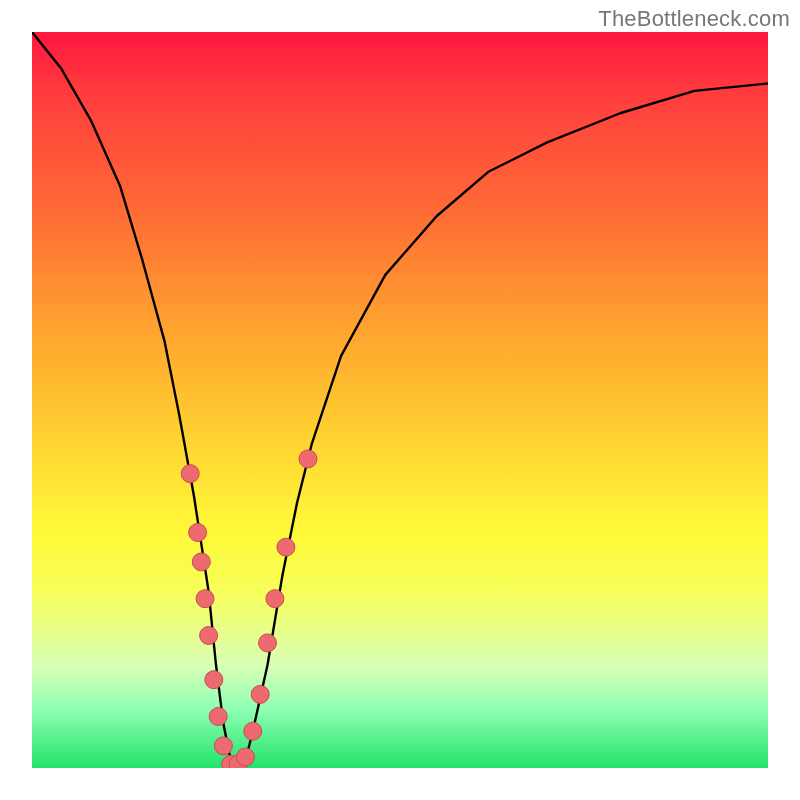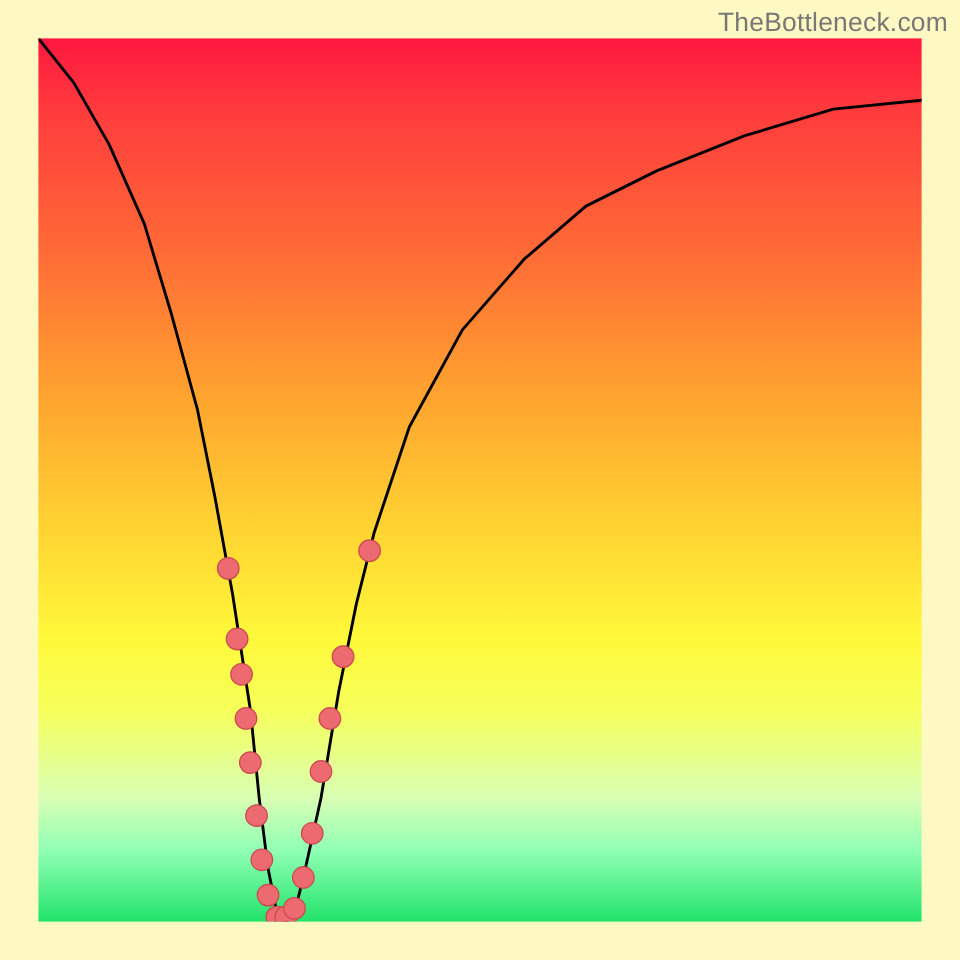--- a/index.html
+++ b/index.html
@@ -10,21 +10,21 @@
     overflow: hidden;
     background: #000;
     font-family: Arial, Helvetica, sans-serif;
   }
   .frame {
     position: absolute;
     left: 0;
     top: 0;
     width: 800px;
     height: 800px;
-    background: #fef9c3;
+    background: #ffffff;
   }
   .plot-area {
     position: absolute;
     left: 32px;
     top: 32px;
     width: 736px;
     height: 736px;
     
     background: linear-gradient(
       to bottom,

